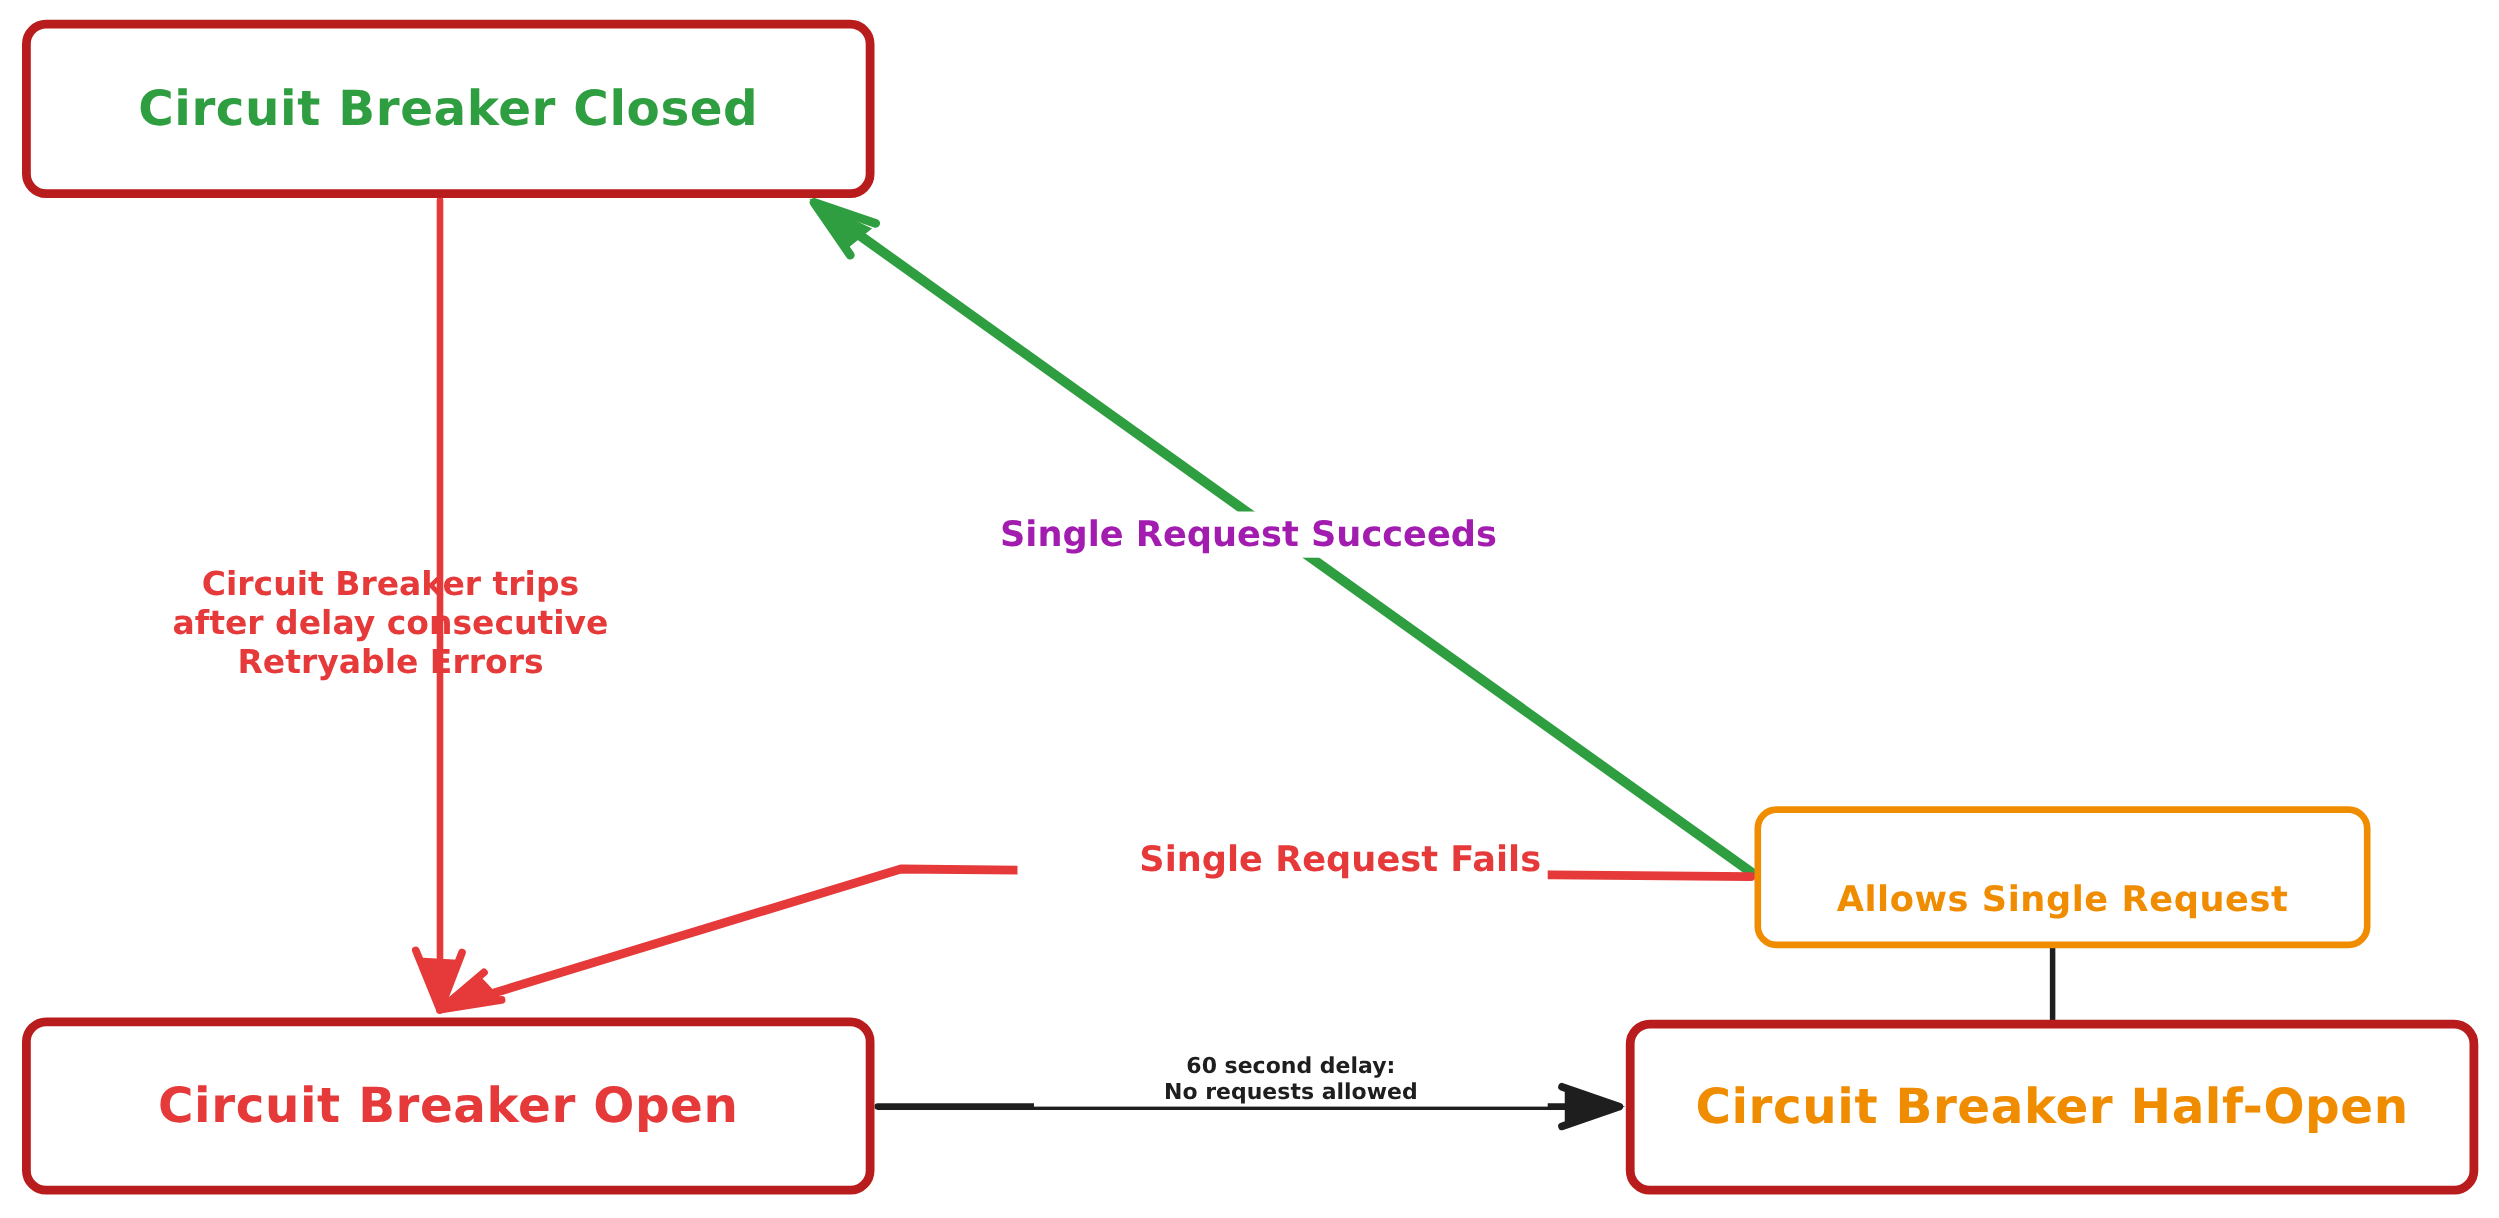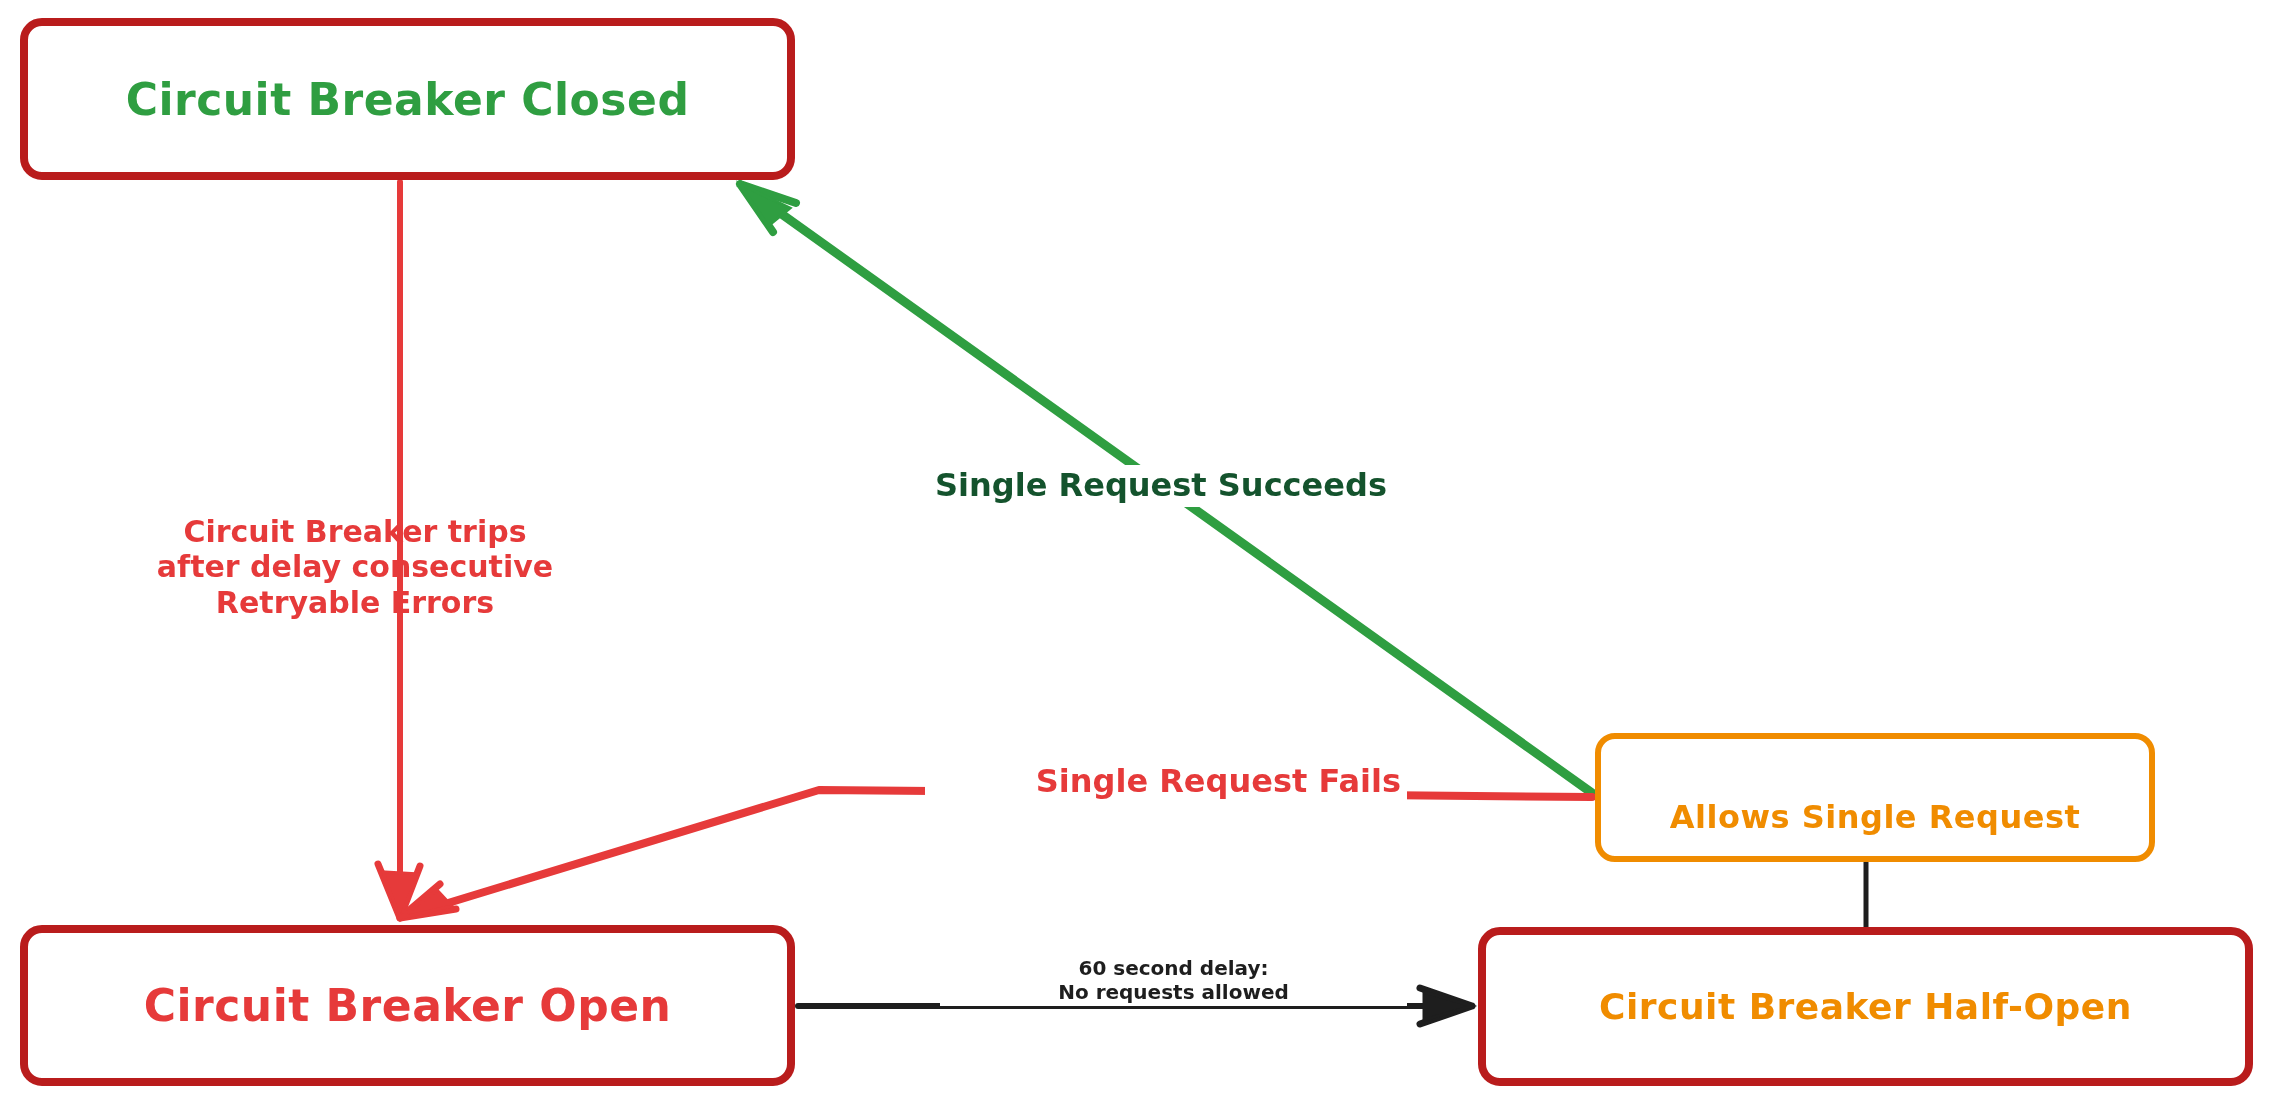--- a/index.html
+++ b/index.html
@@ -51,40 +51,40 @@
 
   
   #node-closed   { left: 20px;   top: 18px;   width: 775px; height: 162px; }
   #node-open     { left: 20px;   top: 925px;  width: 775px; height: 161px; }
   #node-allows   { left: 1595px; top: 733px;  width: 560px; height: 129px; }
   #node-halfopen { left: 1478px; top: 927px;  width: 775px; height: 159px; }
 
   #node-closed   .node-label { color: #2f9e41; font-size: 44px; }
   #node-open     .node-label { color: #e63a3a; font-size: 44px; }
   #node-allows   .node-label { color: #f08c00; font-size: 32px; margin-top: 39px; }
-  #node-halfopen .node-label { color: #f08c00; font-size: 36px; }
+  #node-halfopen .node-label { color: #f08c00; font-size: 44px; }
 
   
   .edge-label {
     position: absolute;
     font-family: "DejaVu Sans", sans-serif;
     font-weight: 700;
     text-align: center;
     line-height: 1.18;
     background: #ffffff;
     white-space: nowrap;
   }
   #label-trips {
     left: 140px; top: 514px; width: 430px;
     color: #e63a3a; font-size: 30px;
     background: transparent;
   }
   #label-succeeds {
-    left: 905px; top: 465px; width: 500px;
-    color: #14532d; font-size: 32px;
+    left: 879px; top: 465px; width: 500px;
+    color: #a21caf; font-size: 32px;
     padding: 2px 6px;
   }
   #label-fails {
     left: 925px; top: 760px; width: 470px;
     color: #e63a3a; font-size: 32px;
     padding: 3px 6px;
     text-align: right;
   }
   #label-delay {
     left: 940px; top: 955px; width: 455px;

